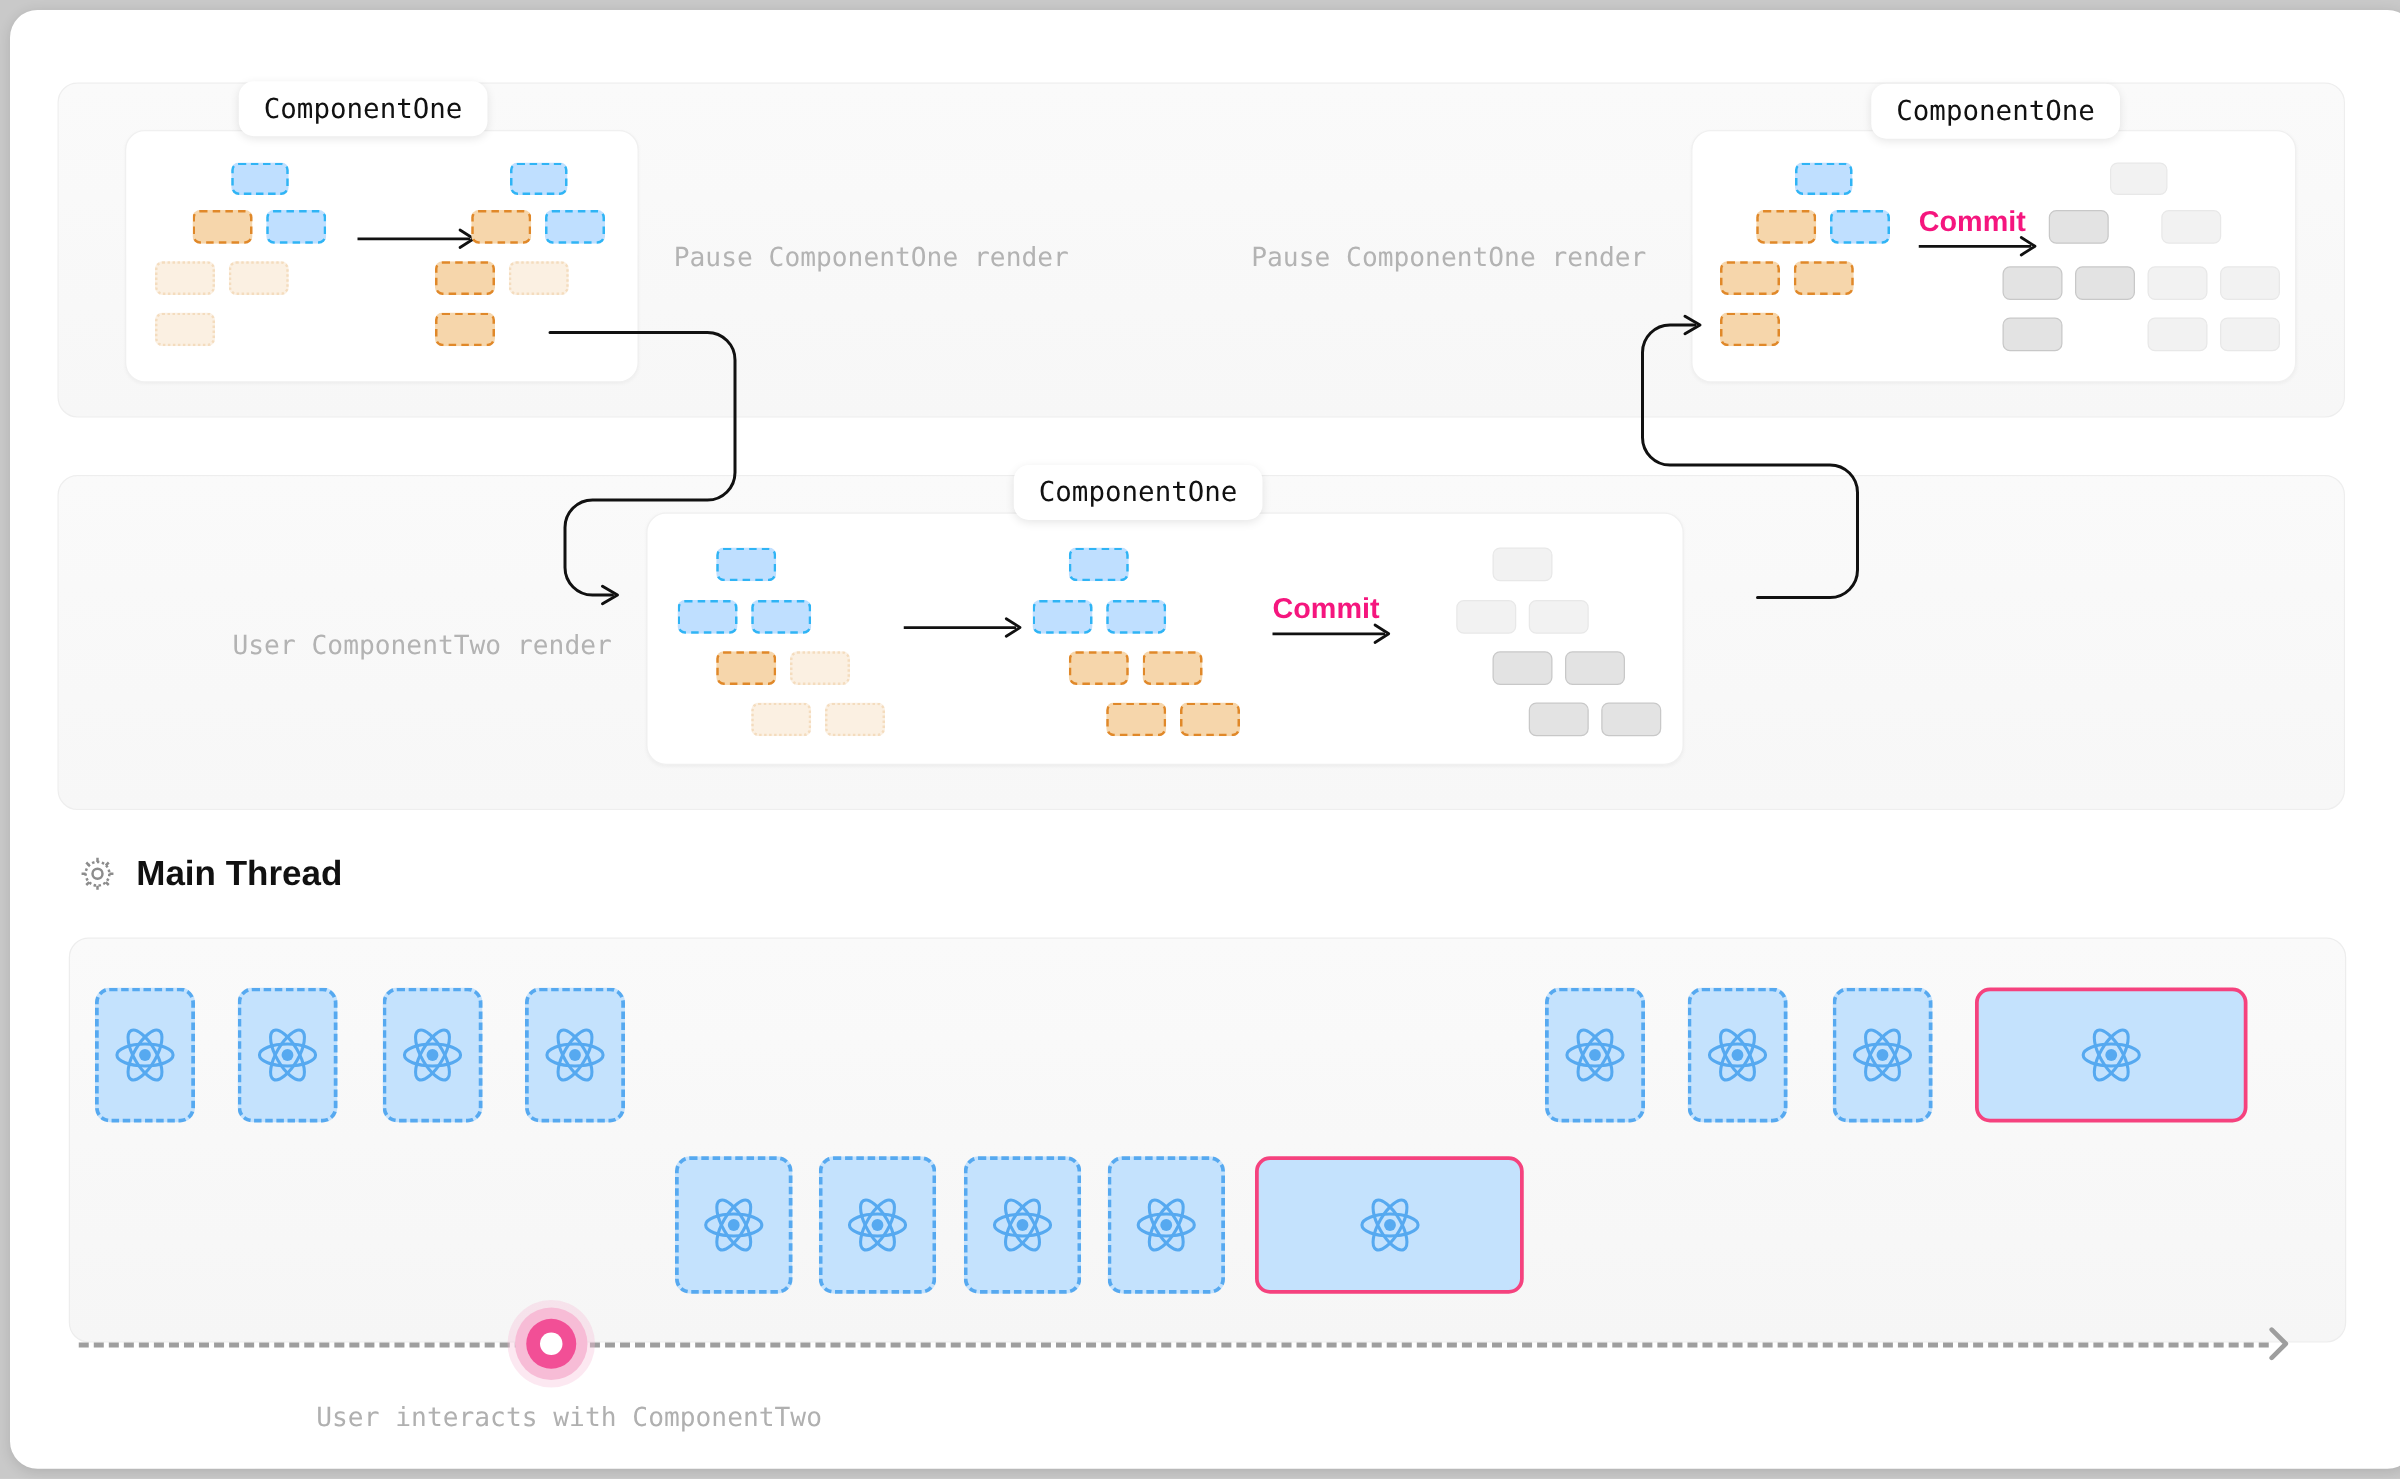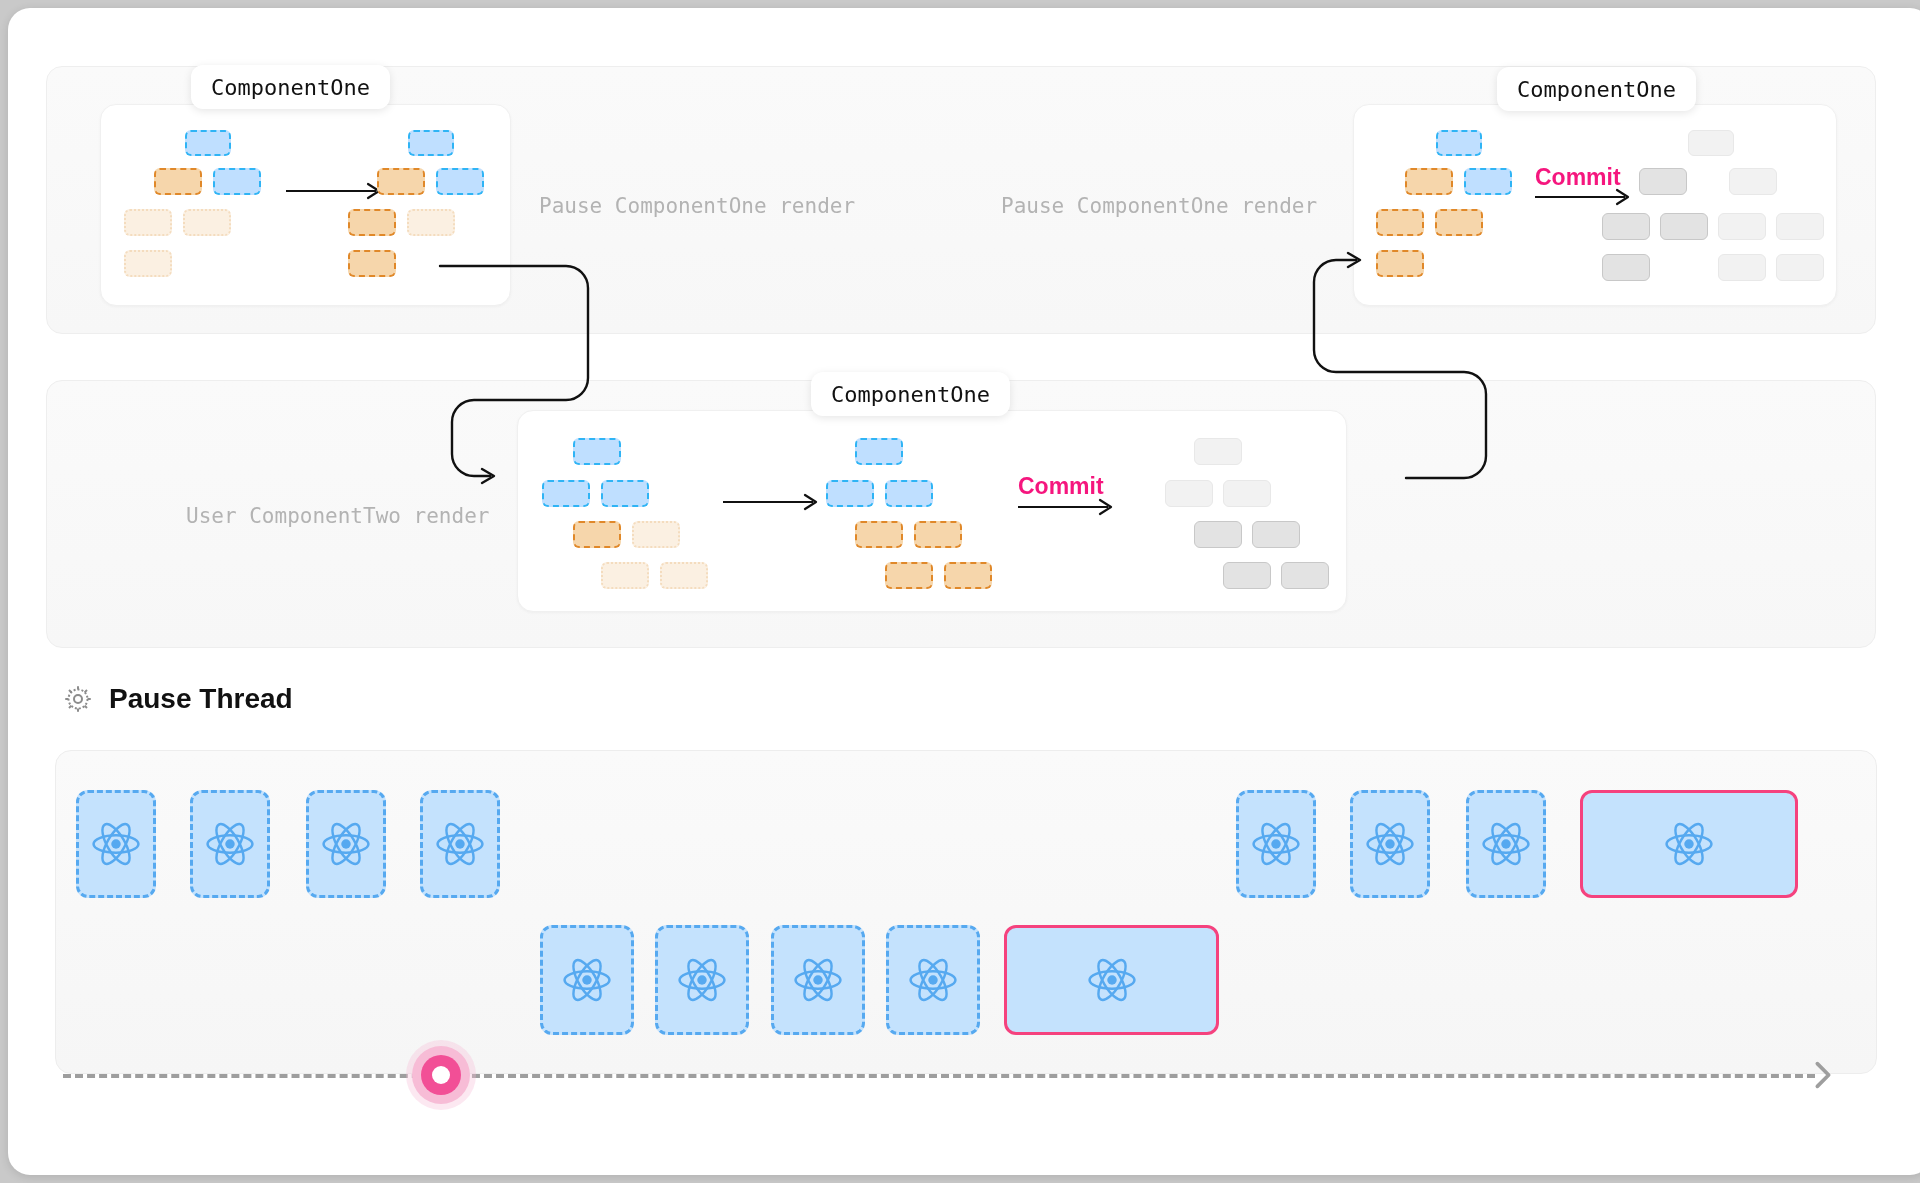--- a/index.html
+++ b/index.html
@@ -171,21 +171,21 @@
   </svg>
 
   <div class="mt-head" style="left:55px;top:675px;">
     <svg width="30" height="30" viewBox="0 0 24 24">
       <g fill="none" stroke="#8c8c8c" stroke-width="1.6">
         <circle cx="12" cy="12" r="3.2"></circle>
         <path d="M12 1.8v2.6M12 19.6v2.6M1.8 12h2.6M19.6 12h2.6M4.8 4.8l1.9 1.9M17.3 17.3l1.9 1.9M19.2 4.8l-1.9 1.9M6.7 17.3l-1.9 1.9"></path>
         <circle cx="12" cy="12" r="7.6" stroke-dasharray="1.6 1.6"></circle>
       </g>
     </svg>
-    <span class="mt-title">Pause Thread</span>
+    <span class="mt-title">Main Thread</span>
   </div>
 
   <div class="mt-lane" style="left:47px;top:742px;width:1820px;height:322px;"></div>
 
   <div class="blk dashed" style="left:68px;top:782px;width:80px;height:108px;">
     <svg width="52" height="52" viewBox="0 0 44 44">
       <g fill="none" stroke="#56a9f0" stroke-width="2.1">
         <ellipse cx="22" cy="22" rx="19" ry="7.4"></ellipse>
         <ellipse cx="22" cy="22" rx="19" ry="7.4" transform="rotate(60 22 22)"></ellipse>
         <ellipse cx="22" cy="22" rx="19" ry="7.4" transform="rotate(120 22 22)"></ellipse>
@@ -321,14 +321,15 @@
   <svg style="position:absolute;left:1798px;top:1050px;" width="34" height="34" viewBox="0 0 24 24">
     <path d="M8 4 L16 12 L8 20" stroke="#9e9e9e" stroke-width="2.6" fill="none" stroke-linecap="round" stroke-linejoin="round"></path>
   </svg>
 
   <div class="tl-dot" style="left:404px;top:1038px;width:58px;height:58px;">
     <i style="width:40px;height:40px;">
         <b style="width:18px;height:18px;"></b>
       </i>
   </div>
 
+  <div class="tl-note" style="left:245px;top:1114px;">User interacts with ComponentTwo</div>
 
 </div>
 
 </body></html>

